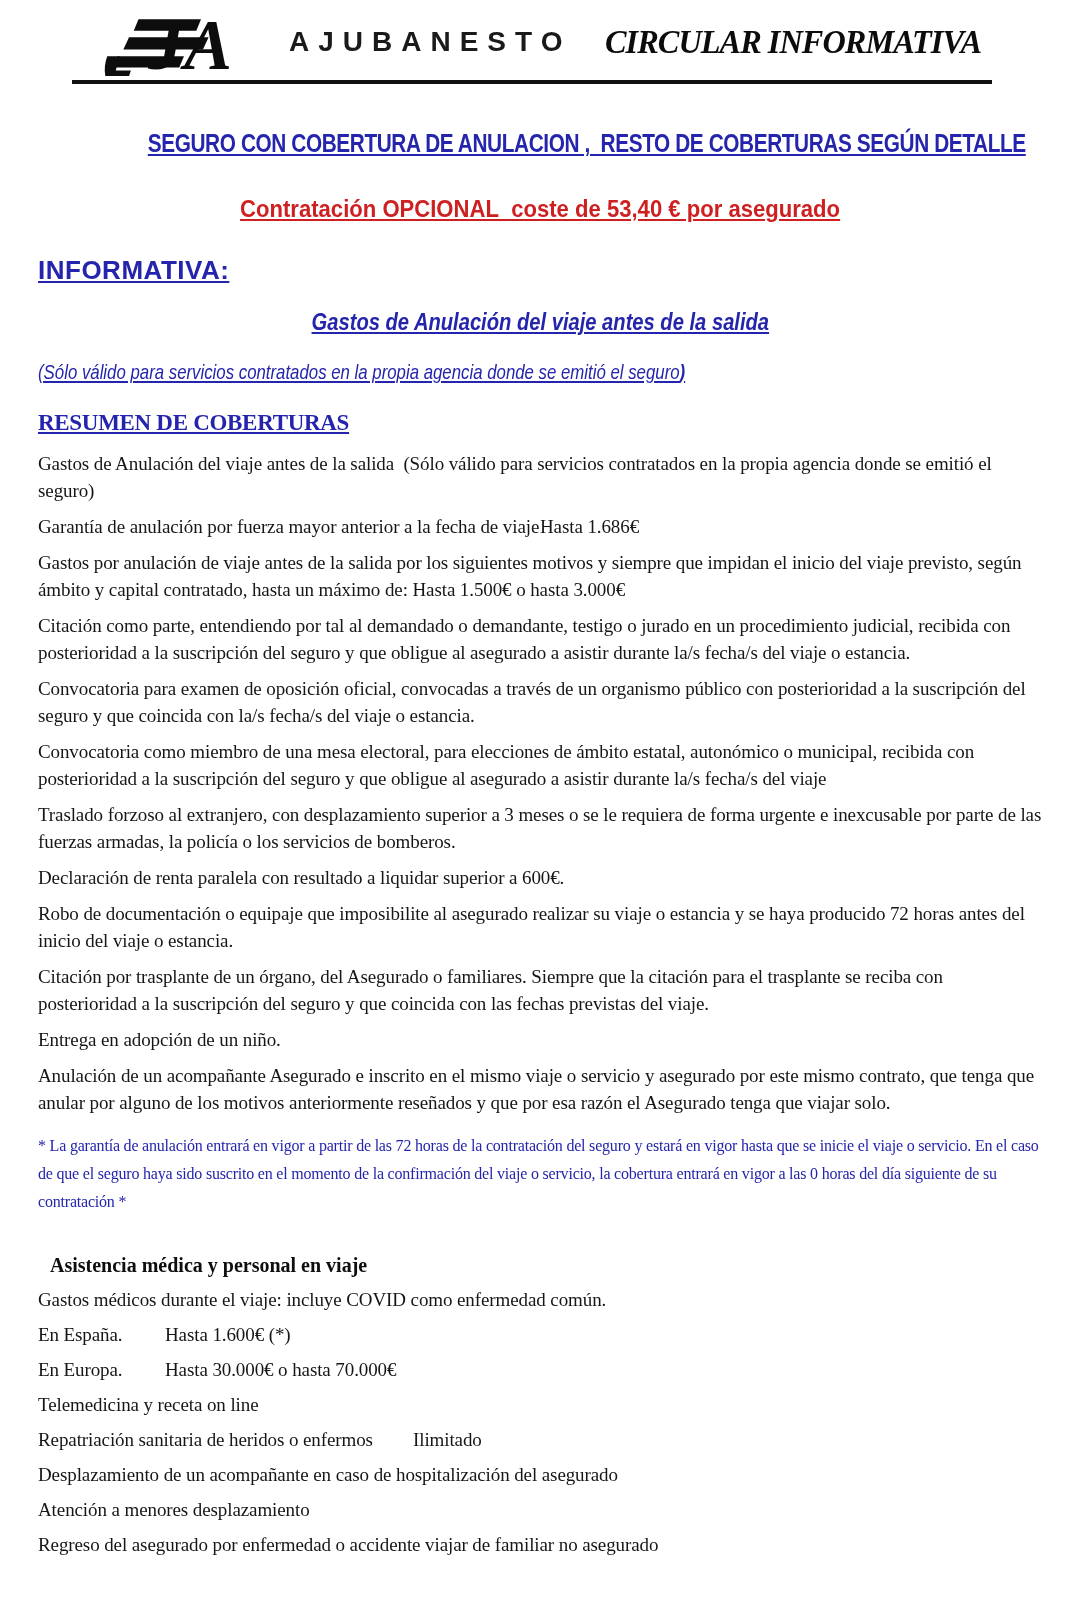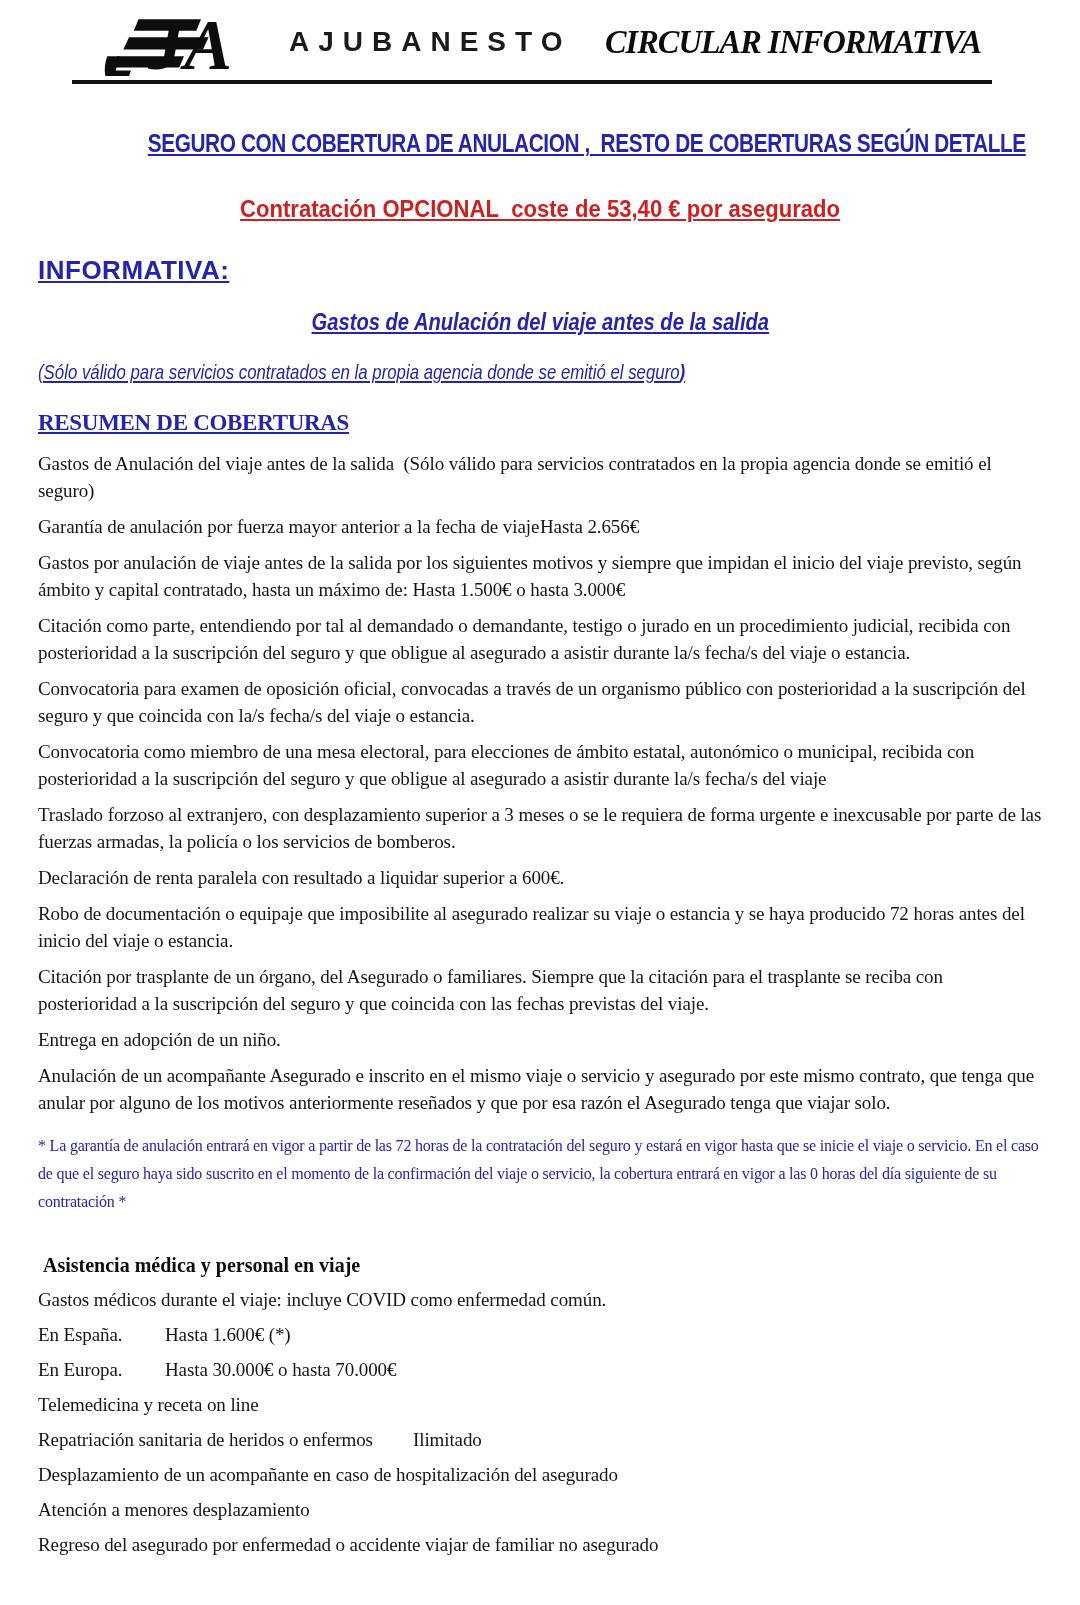--- a/index.html
+++ b/index.html
@@ -73,21 +73,21 @@
   
   .body-para{font-size:19px;line-height:27px;margin:0 0 9px;letter-spacing:-0.1px;}
   .first-line{margin-top:14px;}
   .g-label{display:inline-block;width:502px;}
   .vigor-note{
     margin-top:16px;font-size:16px;line-height:28px;font-weight:normal;
     color:var(--heading-blue);letter-spacing:-0.2px;
   }
 
   
-  .assist-heading{margin:38px 5px 9px;font-size:20px;font-weight:bold;color:#0e0e0e;}
+  .assist-heading{margin:38px 12px 9px;font-size:20px;font-weight:bold;color:#0e0e0e;}
   .assist-row{font-size:19px;line-height:27px;margin:0 0 8px;letter-spacing:-0.1px;}
   .al-pais{display:inline-block;width:127px;}
   .al-repat{display:inline-block;width:375px;}
 
   
   .footer{margin-top:42px;text-align:center;font-weight:bold;}
   .f-line1{font-size:17.5px;line-height:27px;margin:0;white-space:nowrap;}
   .f-line1 .seg{margin:0 8px;}
   .f-link{color:var(--link-blue);text-decoration:underline;cursor:pointer;}
 </style>
@@ -128,21 +128,21 @@
   <div class="section-title-wrap center">
     <span class="section-title">Gastos de Anulación del viaje antes de la salida</span>
   </div>
 
   <div class="validity"><span class="v-text">(Sólo válido para servicios contratados en la propia agencia donde se emitió el seguro</span><span class="v-close">)</span></div>
 
   <div class="resumen-h">RESUMEN DE COBERTURAS</div>
 
   <p class="body-para first-line">Gastos de Anulación del viaje antes de la salida&nbsp; (Sólo válido para servicios contratados en la propia agencia donde se emitió el seguro)</p>
 
-  <p class="body-para"><span class="g-label">Garantía de anulación por fuerza mayor anterior a la fecha de viaje</span><span>Hasta 2.656€</span></p>
+  <p class="body-para"><span class="g-label">Garantía de anulación por fuerza mayor anterior a la fecha de viaje</span><span>Hasta 1.686€</span></p>
 
   <p class="body-para">Gastos por anulación de viaje antes de la salida por los siguientes motivos y siempre que impidan el inicio del viaje previsto, según ámbito y capital contratado, hasta un máximo de: Hasta 1.500€ o hasta 3.000€</p>
   <p class="body-para">Citación como parte, entendiendo por tal al demandado o demandante, testigo o jurado en un procedimiento judicial, recibida con posterioridad a la suscripción del seguro y que obligue al asegurado a asistir durante la/s fecha/s del viaje o estancia.</p>
   <p class="body-para">Convocatoria para examen de oposición oficial, convocadas a través de un organismo público con posterioridad a la suscripción del seguro y que coincida con la/s fecha/s del viaje o estancia.</p>
   <p class="body-para">Convocatoria como miembro de una mesa electoral, para elecciones de ámbito estatal, autonómico o municipal, recibida con posterioridad a la suscripción del seguro y que obligue al asegurado a asistir durante la/s fecha/s del viaje</p>
   <p class="body-para">Traslado forzoso al extranjero, con desplazamiento superior a 3 meses o se le requiera de forma urgente e inexcusable por parte de las fuerzas armadas, la policía o los servicios de bomberos.</p>
   <p class="body-para">Declaración de renta paralela con resultado a liquidar superior a 600€.</p>
   <p class="body-para">Robo de documentación o equipaje que imposibilite al asegurado realizar su viaje o estancia y se haya producido 72 horas antes del inicio del viaje o estancia.</p>
   <p class="body-para">Citación por trasplante de un órgano, del Asegurado o familiares. Siempre que la citación para el trasplante se reciba con posterioridad a la suscripción del seguro y que coincida con las fechas previstas del viaje.</p>
   <p class="body-para">Entrega en adopción de un niño.</p>

